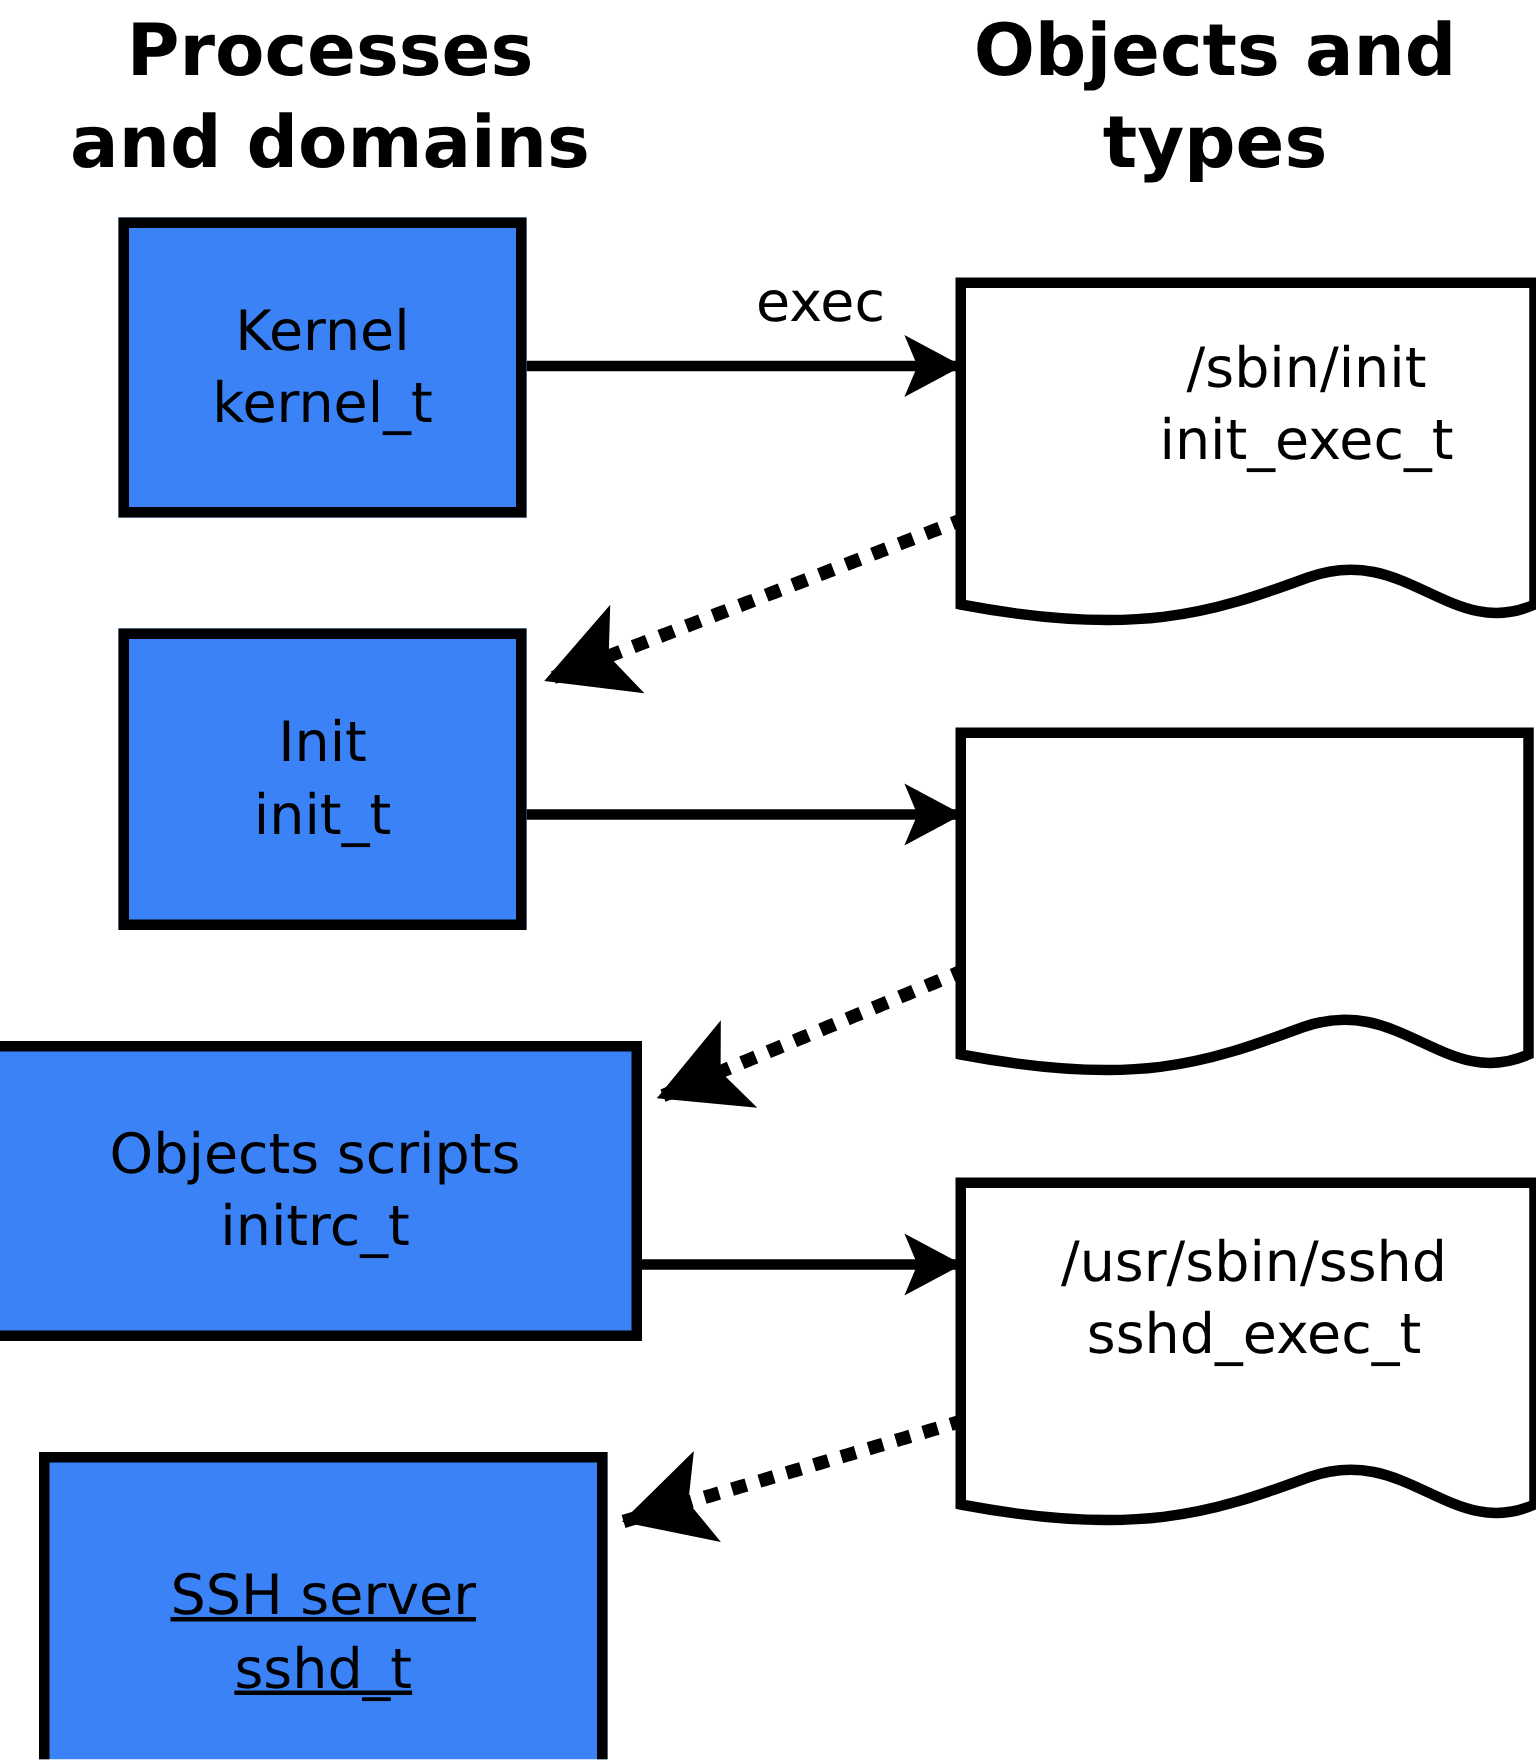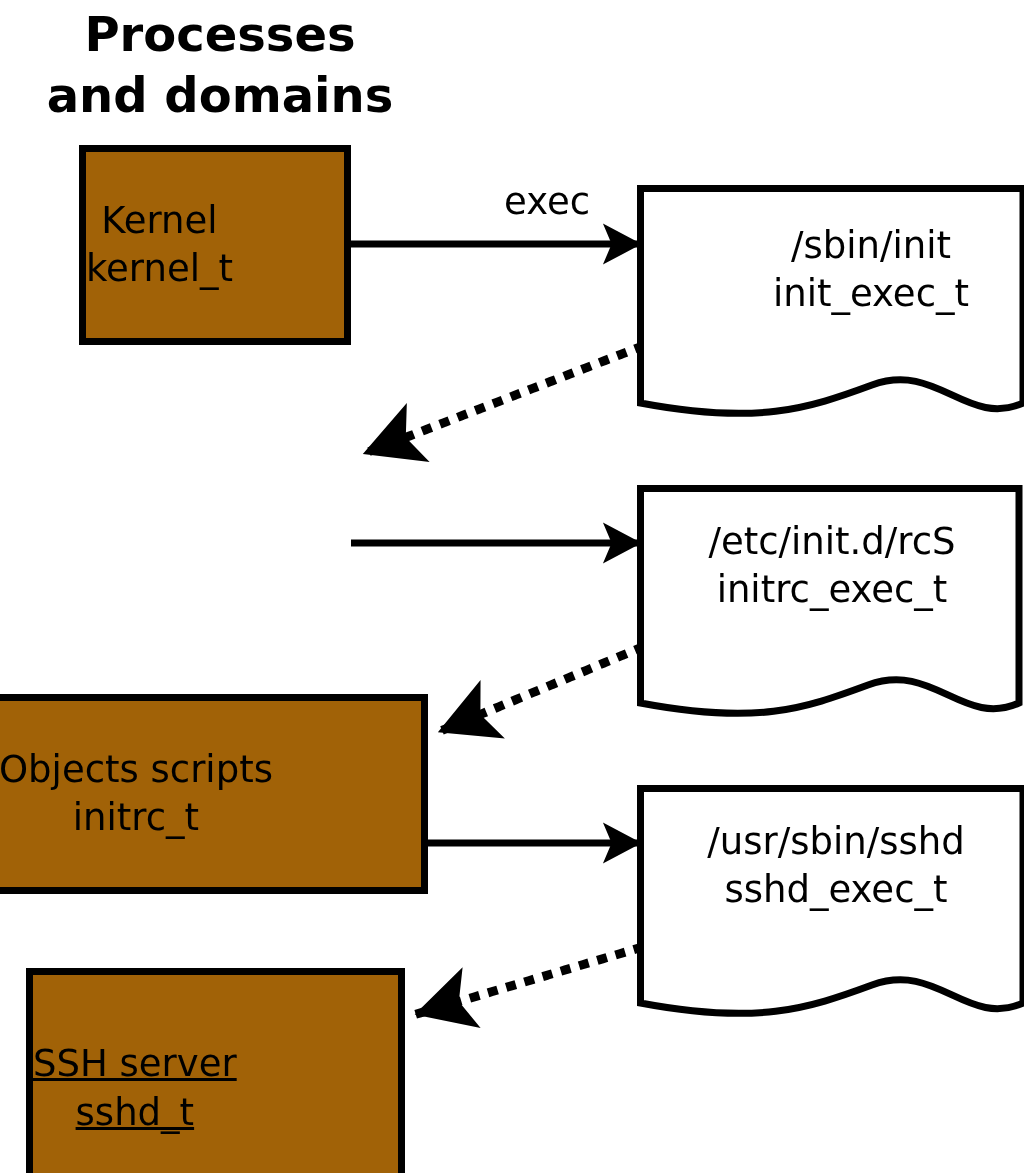--- a/index.html
+++ b/index.html
@@ -27,23 +27,24 @@
     white-space: pre-line;
   }
   #header-left  { left: 10px;  top: 4px;  width: 420px; }
   #header-right { left: 600px; top: 4px;  width: 420px; }
 
   
   .proc-box {
     position: absolute;
     box-sizing: border-box;
     border: 7px solid #000000;
-    background: #a16207;
+    background: #3b82f6;
     display: flex;
     align-items: center;
+    justify-content: center;
   }
   .proc-label {
     font-size: 37px;
     line-height: 1.30;
     text-align: center;
     color: #000000;
     white-space: pre-line;
   }
 
   #box-kernel  { left: 79px;  top: 145px;  width: 272px; height: 200px; }
@@ -92,20 +93,22 @@
   }
   #label-exec { left: 420px; top: 180px; width: 170px; text-align: right; }
 </style>
 </head>
 <body>
 
 <div id="canvas">
 
   <div class="col-header" id="header-left">Processes
 and domains</div>
+  <div class="col-header" id="header-right">Objects and
+types</div>
 
   <svg id="connectors" viewBox="0 0 1024 1173" width="1024" height="1173">
     <defs>
       <marker id="arrow-solid" viewBox="0 0 12 12" refX="10.5" refY="6" markerWidth="6.2" markerHeight="6.2" orient="auto-start-reverse">
         <path d="M 0.8 0.3 L 11.5 6 L 0.8 11.7 L 3.2 6 Z" fill="#000000"></path>
       </marker>
       <marker id="arrow-dotted" viewBox="0 0 12 12" refX="10.5" refY="6" markerWidth="7.4" markerHeight="7.4" orient="auto-start-reverse">
         <path d="M 0.8 0.3 L 11.5 6 L 0.8 11.7 L 3.2 6 Z" fill="#000000"></path>
       </marker>
     </defs>
@@ -141,20 +144,24 @@
     </g>
   </svg>
 
   <div class="edge-label" id="label-exec">exec</div>
 
   <div class="proc-box" id="box-kernel">
     <div class="proc-label">Kernel
 kernel_t</div>
   </div>
 
+  <div class="proc-box" id="box-init">
+    <div class="proc-label">Init
+init_t</div>
+  </div>
 
   <div class="proc-box" id="box-initrc">
     <div class="proc-label">Objects scripts
 initrc_t</div>
   </div>
 
   <div class="proc-box" id="box-sshd">
     <div class="proc-label">SSH server
 sshd_t</div>
   </div>
@@ -167,22 +174,20 @@
   </div>
   <div class="doc-label" id="doc-init-exec-t">/sbin/init
 init_exec_t</div>
 
   <div class="doc-shape" id="doc-initrc-exec">
     <svg width="390" height="260" viewBox="0 0 390 260">
       <path d="M 3.5 3.5 L 382 3.5 L 382 218 C 326 243 296 176 231 200
                C 166 224 120 240 3.5 218 Z" fill="#ffffff" stroke="#000000" stroke-width="7" stroke-linejoin="miter" stroke-linecap="butt"></path>
     </svg>
   </div>
-  <div class="doc-label" id="doc-initrc-exec-t">/etc/init.d/rcS
-initrc_exec_t</div>
 
   <div class="doc-shape" id="doc-sshd-exec">
     <svg width="390" height="260" viewBox="0 0 390 260">
       <path d="M 3.5 3.5 L 386 3.5 L 386 218 C 330 243 300 176 235 200
                C 170 224 120 240 3.5 218 Z" fill="#ffffff" stroke="#000000" stroke-width="7" stroke-linejoin="miter" stroke-linecap="butt"></path>
     </svg>
   </div>
   <div class="doc-label" id="doc-sshd-exec-t">/usr/sbin/sshd
 sshd_exec_t</div>
 

